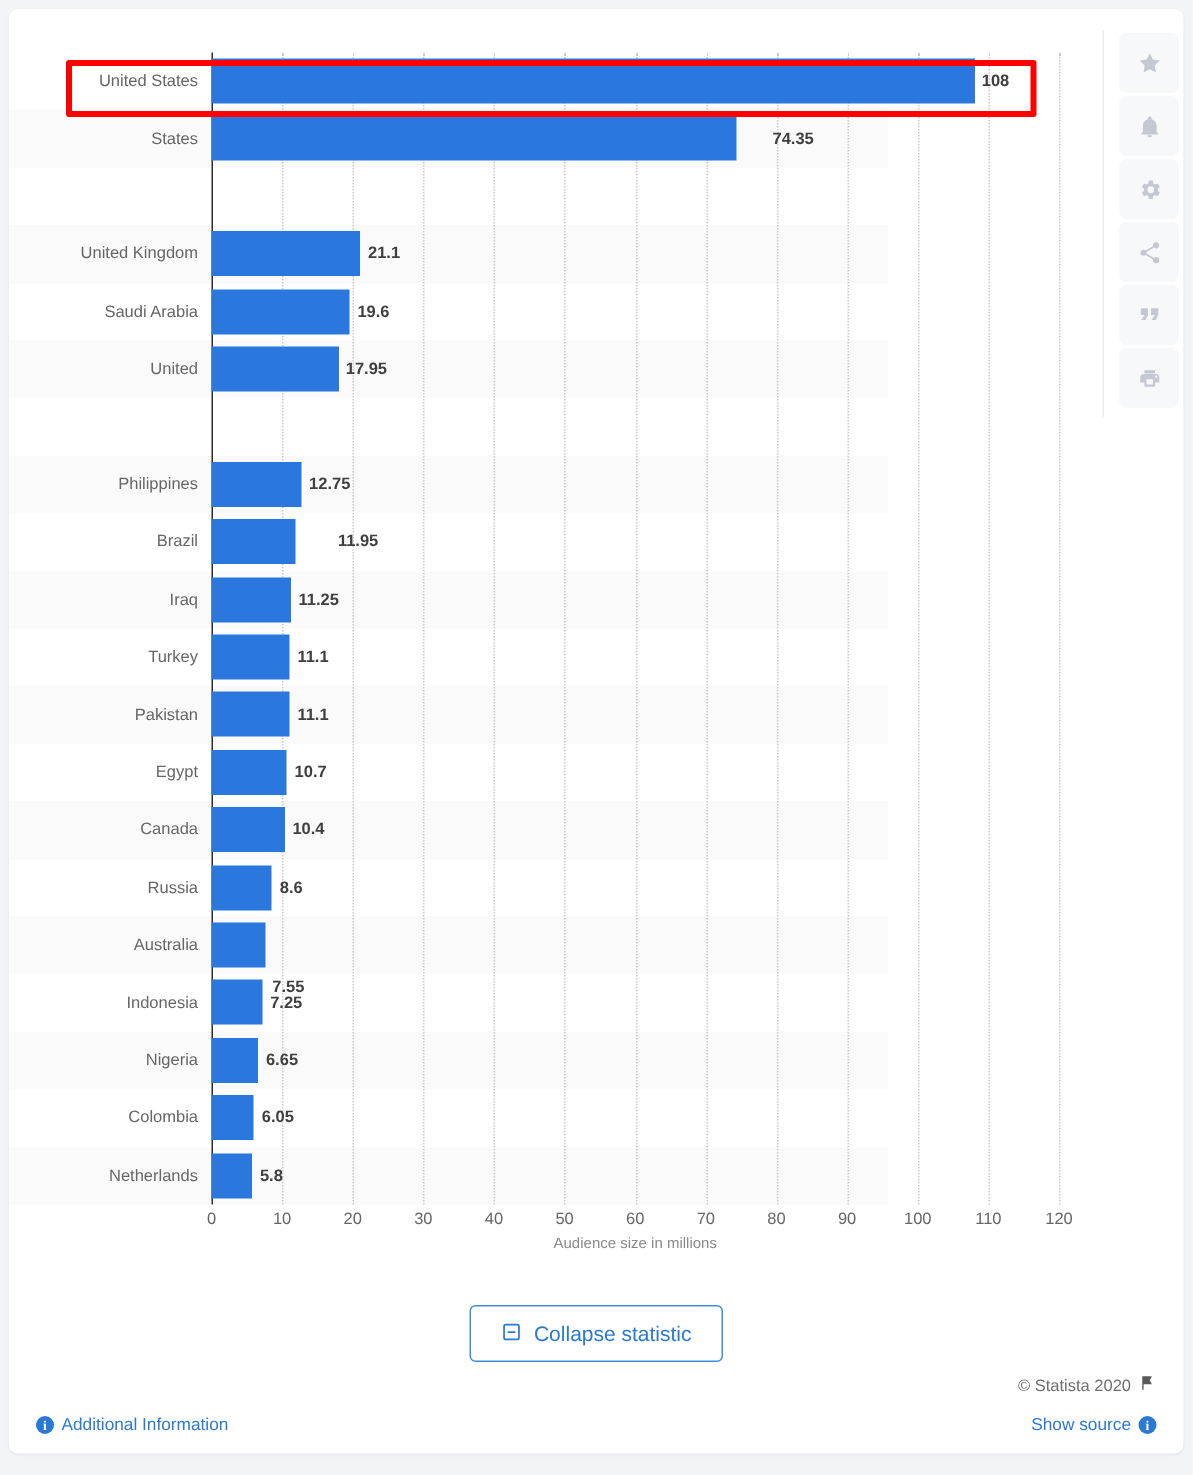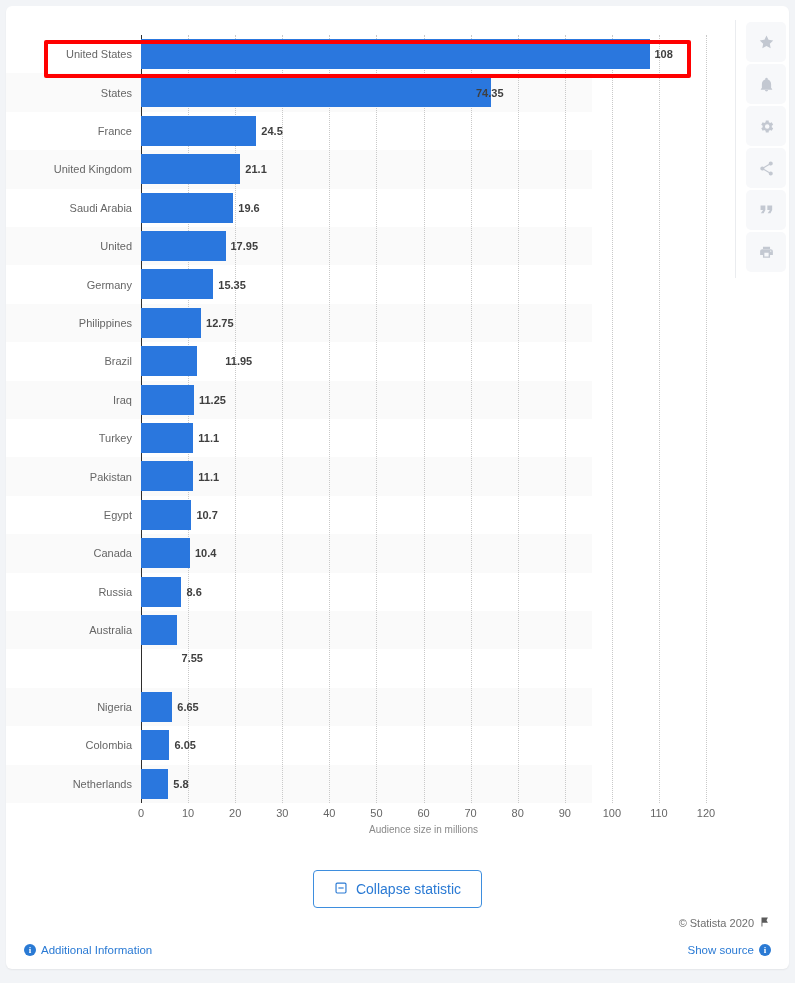--- a/index.html
+++ b/index.html
@@ -256,47 +256,37 @@
           <div class="gridline" style="left: 517.917px;"></div>
           <div class="gridline" style="left: 565px;"></div>
           <div class="row" style="top: 0px;">
             <div class="row-label">United States</div>
             <div class="bar" style="width: 508.5px; background: rgb(42, 119, 222);"></div>
             <div class="bar-value" style="left: 508.5px;">108</div>
           </div>
           <div class="row" style="top: 38.4px;">
             <div class="row-label">States</div>
             <div class="bar" style="width: 350.065px; background: rgb(42, 119, 222);"></div>
-            <div class="bar-value" style="left: 330px;">74.35</div>
-          </div>
-          <div class="row" style="top: 76.8px;">
-            <div class="row-label">France</div>
-            <div class="bar" style="width: 115.354px; background: rgb(42, 119, 222);"></div>
-            <div class="bar-value" style="left: 115.354px;">24.5</div>
+            <div class="bar-value" style="left: 369px;">74.35</div>
           </div>
           <div class="row" style="top: 115.2px;">
             <div class="row-label">United Kingdom</div>
             <div class="bar" style="width: 99.3458px; background: rgb(42, 119, 222);"></div>
             <div class="bar-value" style="left: 99.3458px;">21.1</div>
           </div>
           <div class="row" style="top: 153.6px;">
             <div class="row-label">Saudi Arabia</div>
             <div class="bar" style="width: 92.2833px; background: rgb(42, 119, 222);"></div>
             <div class="bar-value" style="left: 92.2833px;">19.6</div>
           </div>
           <div class="row" style="top: 192px;">
             <div class="row-label">United</div>
             <div class="bar" style="width: 84.5146px; background: rgb(42, 119, 222);"></div>
             <div class="bar-value" style="left: 84.5146px;">17.95</div>
           </div>
-          <div class="row" style="top: 230.4px;">
-            <div class="row-label">Germany</div>
-            <div class="bar" style="width: 72.2729px; background: rgb(42, 119, 222);"></div>
-            <div class="bar-value" style="left: 72.2729px;">15.35</div>
-          </div>
           <div class="row" style="top: 268.8px;">
             <div class="row-label">Philippines</div>
             <div class="bar" style="width: 60.0312px; background: rgb(42, 119, 222);"></div>
             <div class="bar-value" style="left: 60.0312px;">12.75</div>
           </div>
           <div class="row" style="top: 307.2px;">
             <div class="row-label">Brazil</div>
             <div class="bar" style="width: 56.2646px; background: rgb(42, 119, 222);"></div>
             <div class="bar-value" style="left: 56.2646px; margin-left: 28px;">11.95</div>
           </div>
@@ -327,20 +317,25 @@
           </div>
           <div class="row" style="top: 537.6px;">
             <div class="row-label">Russia</div>
             <div class="bar" style="width: 40.4917px; background: rgb(42, 119, 222);"></div>
             <div class="bar-value" style="left: 40.4917px;">8.6</div>
           </div>
           <div class="row" style="top: 576px;">
             <div class="row-label">Australia</div>
             <div class="bar" style="width: 35.5479px; background: rgb(42, 119, 222);"></div>
             <div class="bar-value" style="left: 35.5479px; margin-top: 28px;">7.55</div>
+          </div>
+          <div class="row" style="top: 614.4px;">
+            <div class="row-label">Indonesia</div>
+            <div class="bar" style="width: 34.1354px; background: rgb(42, 119, 222);"></div>
+            <div class="bar-value" style="left: 34.1354px;">7.25</div>
           </div>
           <div class="row" style="top: 652.8px;">
             <div class="row-label">Nigeria</div>
             <div class="bar" style="width: 31.3104px; background: rgb(42, 119, 222);"></div>
             <div class="bar-value" style="left: 31.3104px;">6.65</div>
           </div>
           <div class="row" style="top: 691.2px;">
             <div class="row-label">Colombia</div>
             <div class="bar" style="width: 28.4854px; background: rgb(42, 119, 222);"></div>
             <div class="bar-value" style="left: 28.4854px;">6.05</div>

